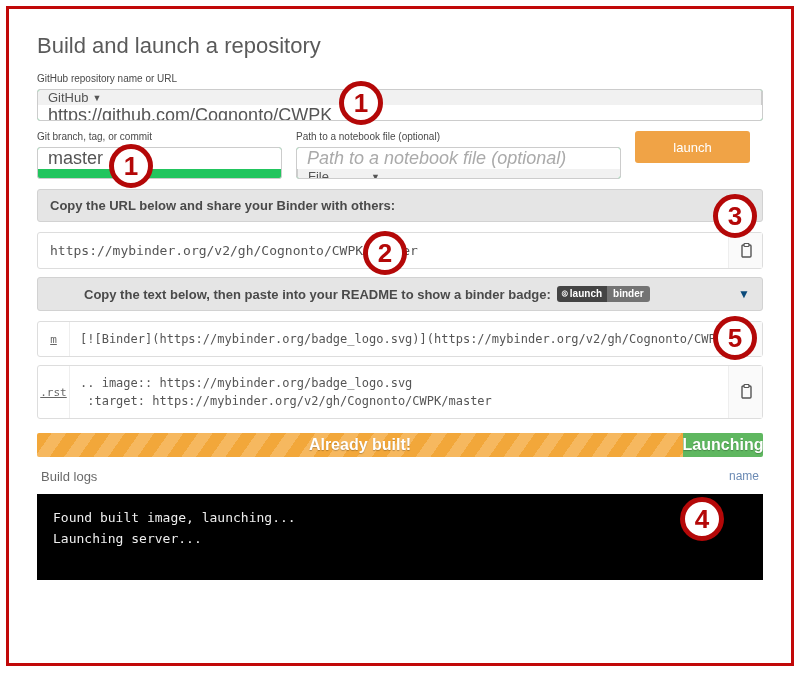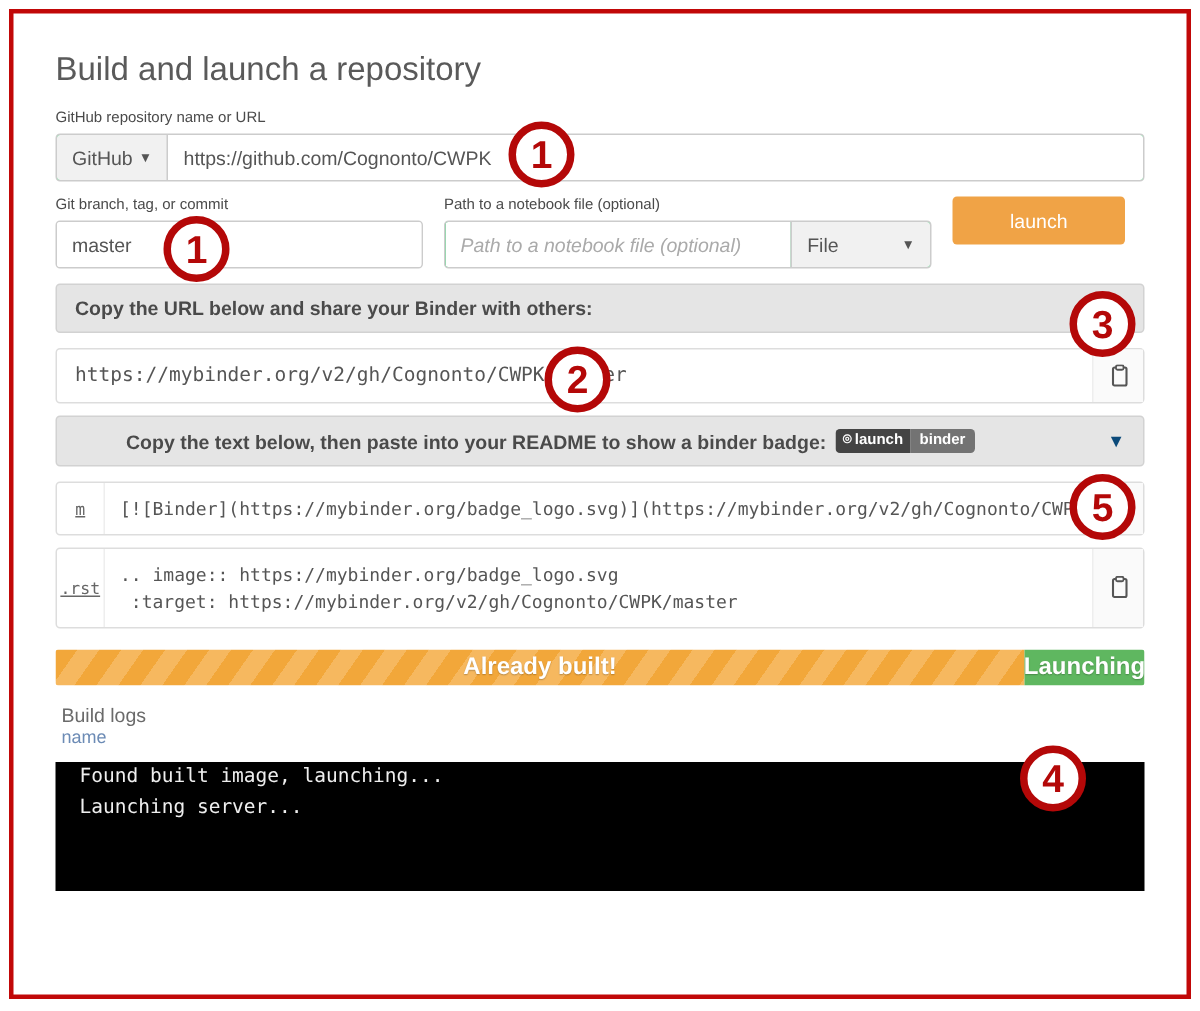--- a/index.html
+++ b/index.html
@@ -6,44 +6,44 @@
 body { font-family: -apple-system, "Helvetica Neue", Arial, sans-serif; background: #fff; padding: 6px; }
 .outer-frame { border: 3px solid #c10808; padding: 24px 28px 12px 28px; width: 788px; height: 660px; margin: 0 auto; background: #fff; position: relative; }
 .page-title { font-size: 22px; font-weight: 300; color: #5a5a5a; margin-bottom: 14px; }
 .row { display: flex; gap: 14px; margin-bottom: 10px; }
 .field { display: flex; flex-direction: column; }
 .field-label { font-size: 10px; font-weight: 400; color: #4a4a4a; margin-bottom: 5px; }
 .field-repo { flex: 1; }
 .field-branch { width: 245px; }
 .field-path { width: 325px; }
 .field-launch { width: 115px; display: flex; align-items: flex-end; }
-.input-group { display: flex; border: 1px solid #ccc; border-radius: 3px; overflow: hidden; height: 32px; background: #22c55e; }
-.input-group input { border: none; padding: 0 10px; font-size: 13px; color: #555; width: 100%; outline: none; }
+.input-group { display: flex; border: 1px solid #ccc; border-radius: 3px; overflow: hidden; height: 32px; background: #22c55e; flex-direction: column; }
+.input-group input { border: none; padding: 0 10px; font-size: 18px; color: #555; width: 100%; outline: none; }
 .input-group input::placeholder { color: #aaa; font-style: italic; }
 .addon { background: #f1f1f1; border-right: 1px solid #ccc; padding: 0 10px; display: flex; align-items: center; font-size: 13px; color: #555; gap: 4px; cursor: pointer; }
 .addon-right { border-right: none; border-left: 1px solid #ccc; gap: 42px; }
 .caret { font-size: 9px; }
 .launch-btn { background: #f0a346; color: #fff; border: none; border-radius: 3px; width: 115px; height: 32px; font-size: 13px; cursor: pointer; }
 .section-header { background: #e5e5e5; border: 1px solid #d2d2d2; border-radius: 3px; padding: 8px 12px; font-size: 13px; font-weight: 600; color: #4a4a4a; margin-top: 8px; margin-bottom: 10px; display: flex; align-items: center; gap: 6px; }
 .section-header.collapsible { cursor: pointer; padding-left: 46px; }
 .url-box, .code-box { display: flex; align-items: stretch; border: 1px solid #ddd; border-radius: 3px; margin-bottom: 8px; background: #fff; }
 .url-box .code-text { padding: 10px 12px; font-family: "Menlo", "Consolas", monospace; font-size: 13px; color: #555; flex: 1; }
 .code-box .fmt { width: 32px; display: flex; align-items: center; justify-content: center; border-right: 1px solid #eee; font-family: "Menlo", monospace; font-size: 11px; color: #666; text-decoration: underline; }
 .code-box .code-text { padding: 8px 10px; font-family: "Menlo", "Consolas", monospace; font-size: 12px; color: #555; flex: 1; white-space: pre; line-height: 1.5; overflow: hidden; }
 .copy-btn { width: 34px; display: flex; align-items: center; justify-content: center; border-left: 1px solid #eee; background: #fafafa; cursor: pointer; color: #555; }
 .badge-launch { display: inline-flex; border-radius: 3px; overflow: hidden; font-size: 10px; line-height: 14px; }
 .badge-launch .l { background: #444; color: #fff; padding: 1px 5px; display: flex; gap: 2px; align-items: center; }
 .badge-launch .r { background: #737373; color: #fff; padding: 1px 6px; text-align: right; }
 .toggle-arrow { margin-left: auto; color: #0b4a7a; font-size: 12px; }
 .progress-wrap { display: flex; height: 24px; border-radius: 2px; overflow: hidden; margin-top: 14px; }
 .progress-left { flex: 1; background: repeating-linear-gradient(125deg, #f2a73a, #f2a73a 12px, #f6b85f 12px, #f6b85f 24px); display: flex; align-items: center; justify-content: center; color: #fff; font-size: 16px; font-weight: 600; text-shadow: 0 1px 1px rgba(0,0,0,.25); }
 .progress-right { width: 80px; background: #5fb760; display: flex; align-items: center; justify-content: center; color: #fff; font-size: 16px; font-weight: 600; text-shadow: 0 1px 1px rgba(0,0,0,.25); }
-.logs-header { display: flex; justify-content: space-between; padding: 12px 4px 10px; font-size: 13px; color: #6a6a6a; flex-direction: column; }
+.logs-header { display: flex; justify-content: space-between; padding: 12px 4px 10px; font-size: 13px; color: #6a6a6a; }
 .logs-header a { color: #6c8bb5; font-size: 12px; text-decoration: none; cursor: pointer; }
-.terminal { background: #000; color: #eee; font-family: "Menlo", "Consolas", monospace; font-size: 13px; padding: 0 16px; line-height: 1.6; height: 86px; white-space: pre; }
+.terminal { background: #000; color: #eee; font-family: "Menlo", "Consolas", monospace; font-size: 13px; padding: 14px 16px; line-height: 1.6; height: 86px; white-space: pre; }
 .annotation { position: absolute; width: 44px; height: 44px; border: 5px solid #b40808; border-radius: 50%; background: #fff; color: #b40808; font-size: 26px; font-weight: 700; display: flex; align-items: center; justify-content: center; pointer-events: none; z-index: 100; }
 </style>
 </head>
 <body>
 
 <div class="outer-frame">
 
   <h1 class="page-title">Build and launch a repository</h1>
 
   <div class="row">

